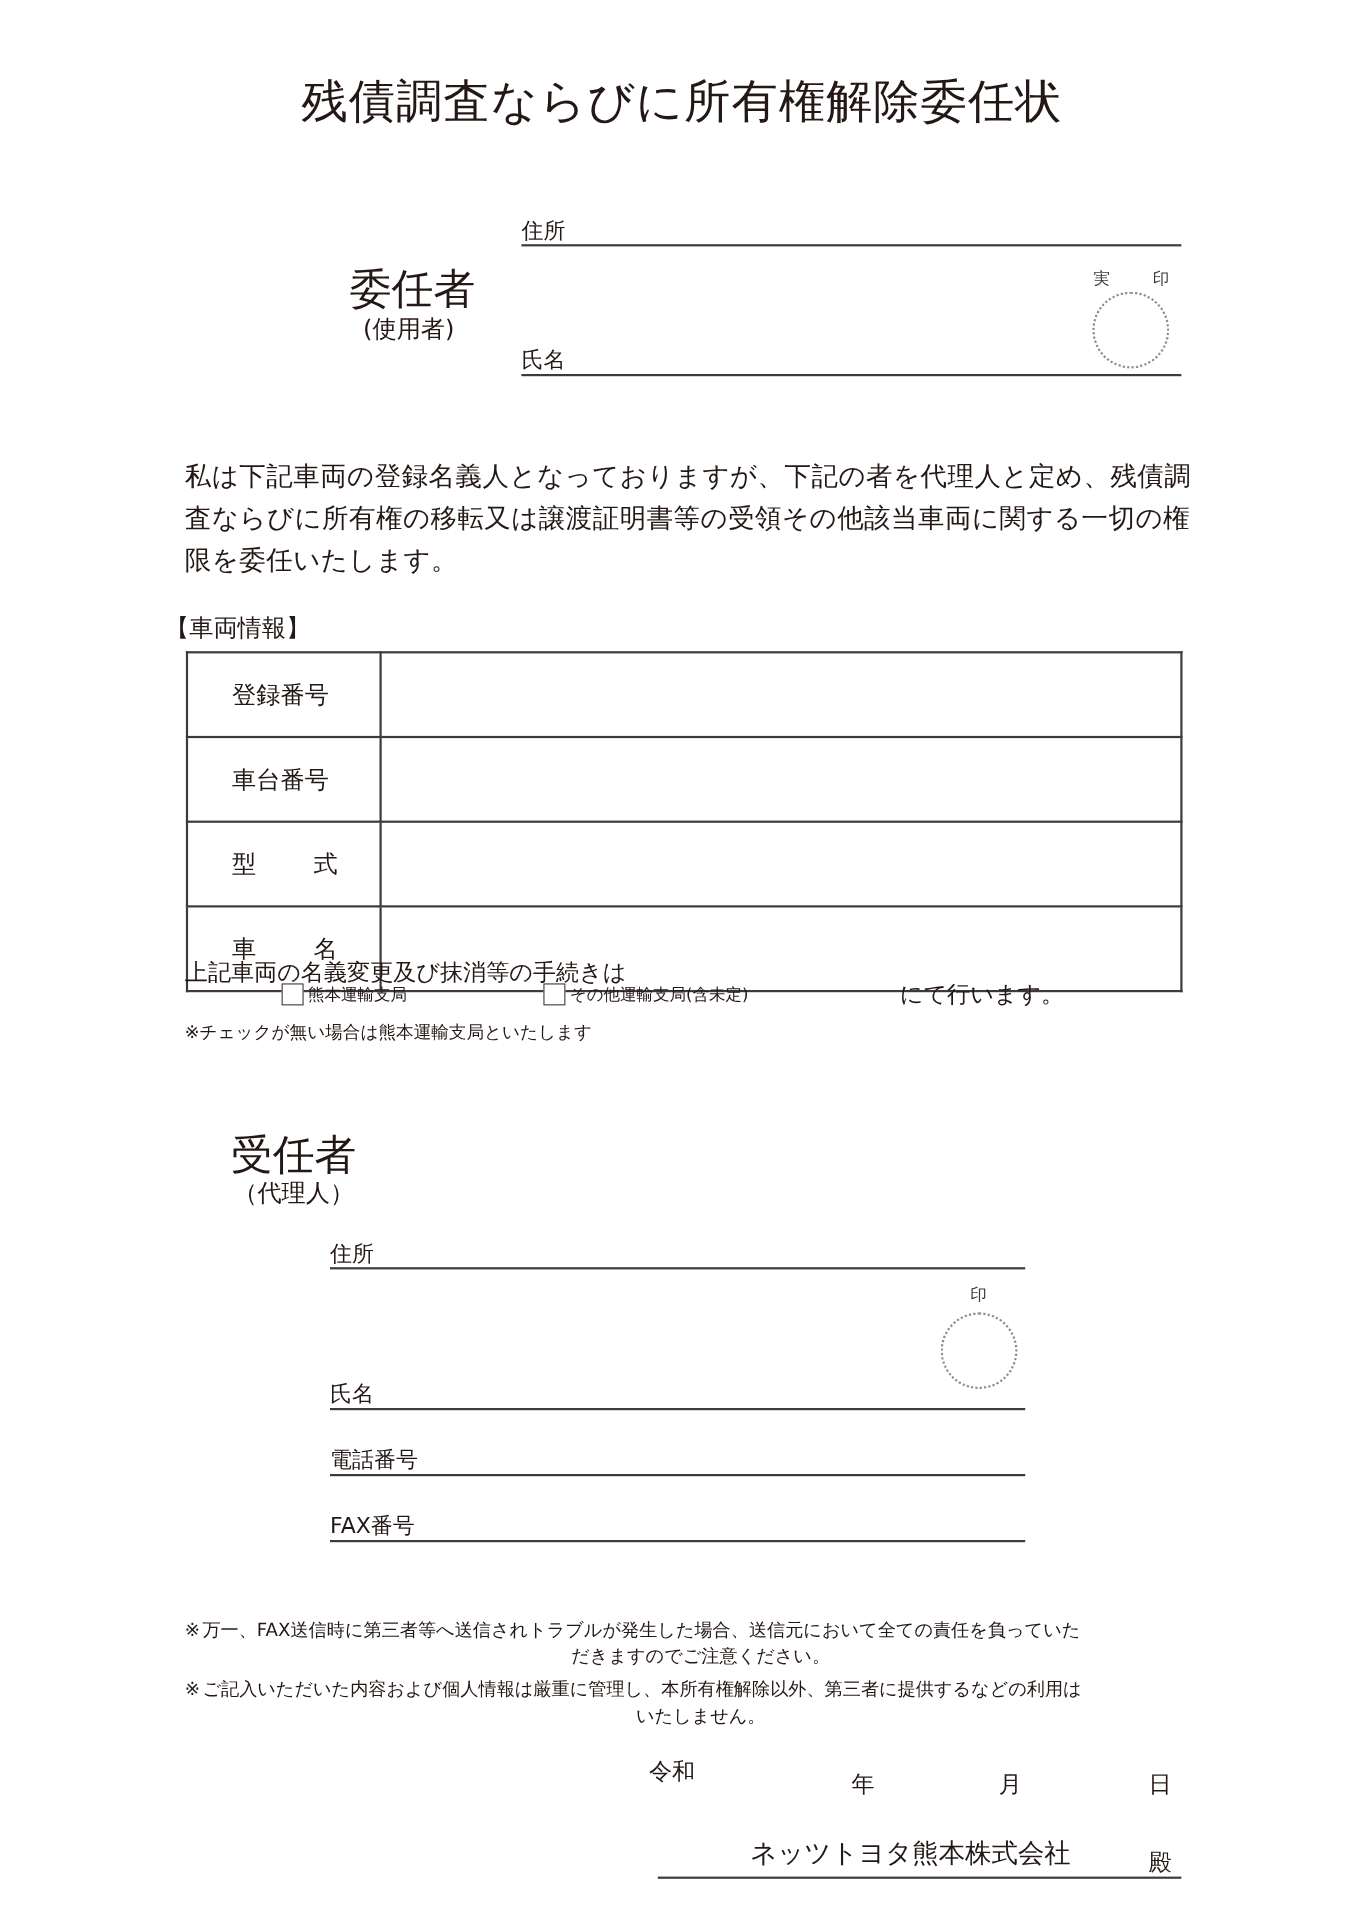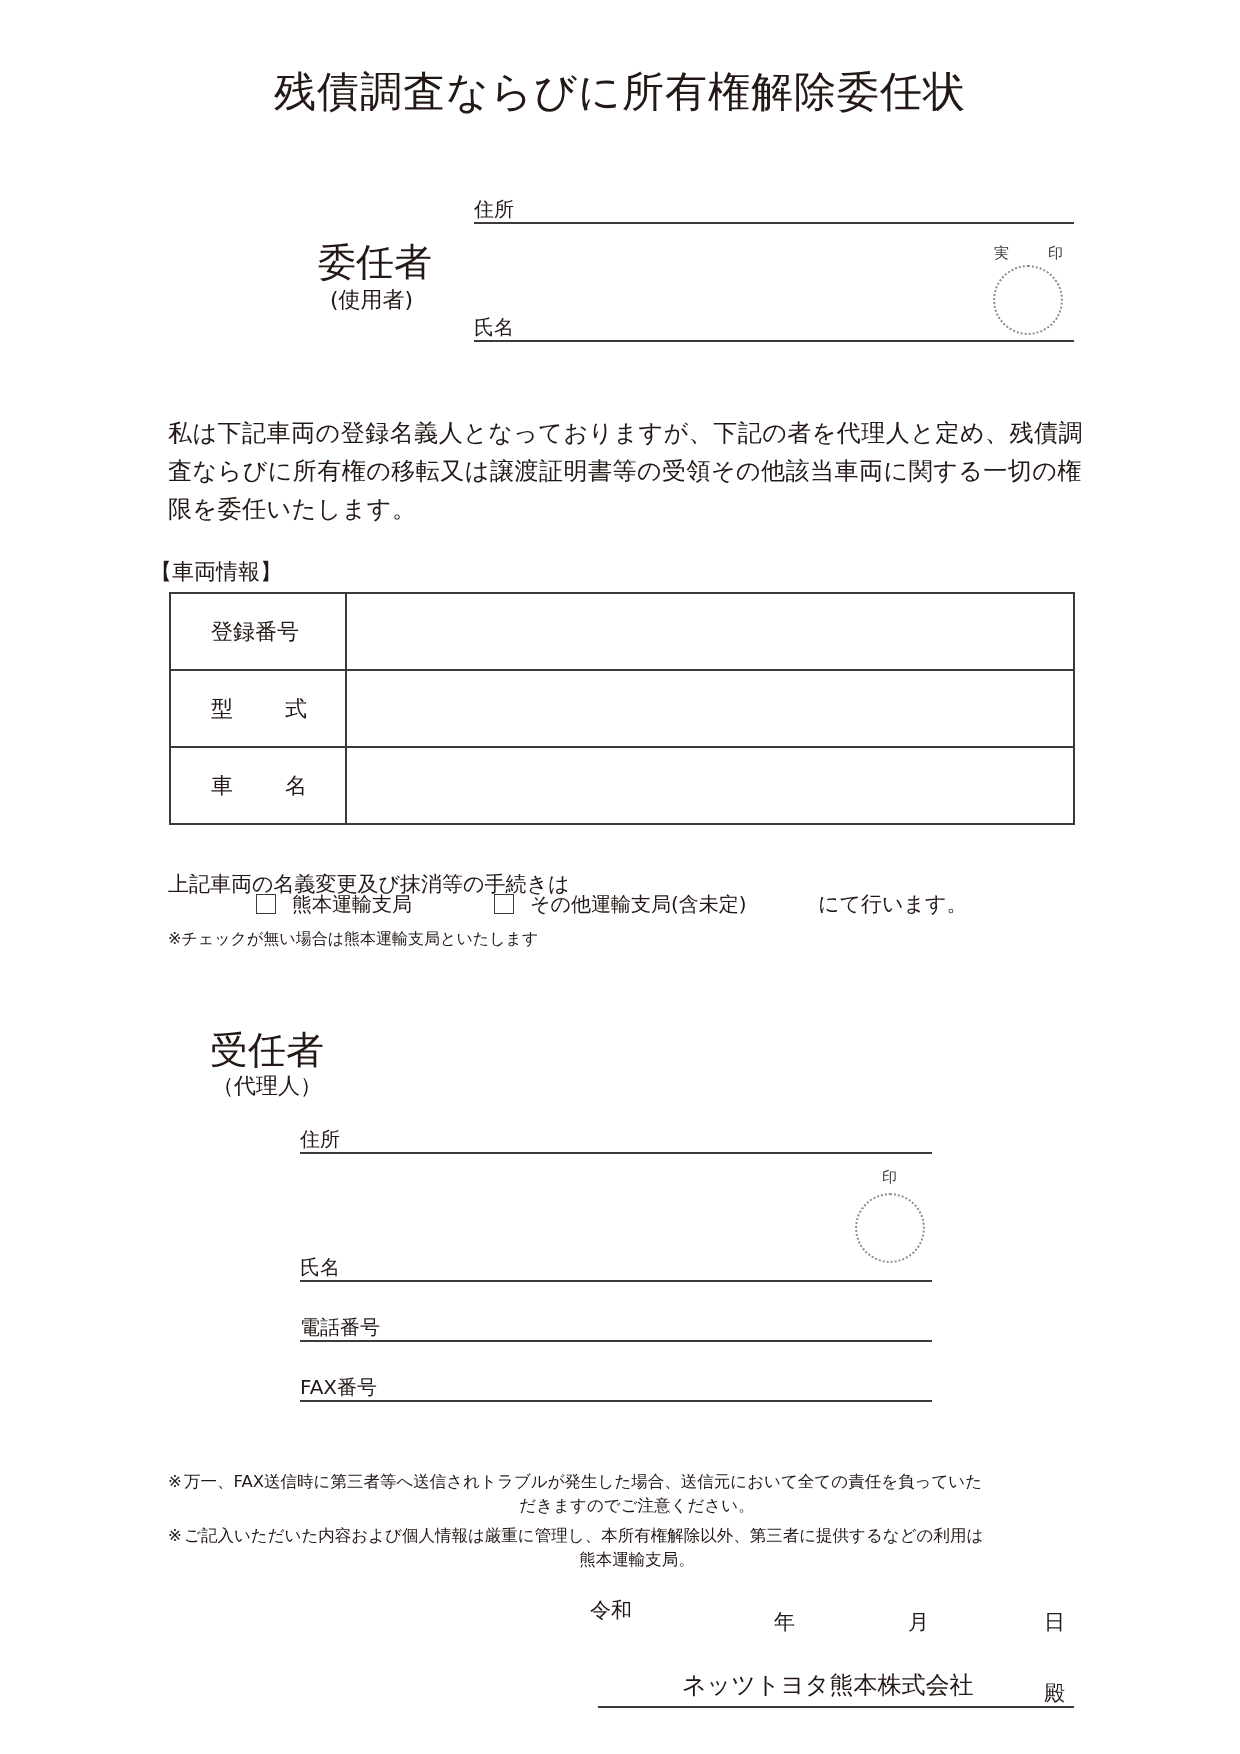--- a/index.html
+++ b/index.html
@@ -22,21 +22,21 @@
   .body-text { left: 168px; top: 414px; width: 920px; font-size: 24px; line-height: 38px; letter-spacing: 0.5px; }
 
   .section-head { left: 150px; top: 558px; font-size: 22px; line-height: 28px; }
   table.veh { position: absolute; left: 169px; top: 592px; width: 906px; border-collapse: collapse; }
   table.veh td { border: 2px solid #3e3a39; height: 55px; padding: 10px; }
   table.veh td.k { width: 176px; font-size: 22px; padding-left: 40px; box-sizing: border-box; }
   table.veh td.k .spread { display: flex; justify-content: space-between; width: 96px; }
 
   .proc { font-size: 21px; line-height: 28px; }
   .checkbox { width: 20px; height: 20px; border: 1.5px solid #3e3a39; box-sizing: border-box; display: inline-block; vertical-align: middle; background: #fff; }
-  .opt { font-size: 20px; line-height: 28px; display: flex; align-items: center; gap: 16px; }
+  .opt { font-size: 15px; line-height: 28px; display: flex; align-items: center; gap: 4px; }
   .note-small { font-size: 16px; line-height: 22px; }
 
   .footnote { font-size: 16.5px; line-height: 24px; }
   .footnote .mark { display: inline-block; width: 16px; }
   .footnote .cont { padding-left: 18px; text-align: center; }
 
   .date-part { font-size: 21px; line-height: 28px; }
 </style>
 </head>
 <body>
@@ -58,20 +58,24 @@
   <div class="abs uline" style="left:474px; top:340px; width:600px;"></div>
 </div>
 
 <div class="abs body-text">私は下記車両の登録名義人となっておりますが、下記の者を代理人と定め、残債調査ならびに所有権の移転又は譲渡証明書等の受領その他該当車両に関する一切の権限を委任いたします。</div>
 
 <div class="abs section-head">【車両情報】</div>
 <table class="veh">
   <tbody>
       <tr>
     <td class="k">登録番号</td>
+    <td></td>
+  </tr>
+  <tr>
+    <td class="k">車台番号</td>
     <td></td>
   </tr>
   <tr>
     <td class="k">
       <span class="spread">
             <span>型</span>
             <span>式</span>
           </span>
     </td>
     <td></td>
@@ -119,21 +123,21 @@
   <div class="abs field-label" style="left:300px; top:1374px;">FAX番号</div>
   <div class="abs uline" style="left:300px; top:1400px; width:632px;"></div>
 </div>
 
 <div class="abs footnote" style="left:168px; top:1470px; width:920px;">
   <div><span class="mark">※</span><span>万一、FAX送信時に第三者等へ送信されトラブルが発生した場合、送信元において全ての責任を負っていた</span></div>
   <div class="cont">だきますのでご注意ください。</div>
 </div>
 <div class="abs footnote" style="left:168px; top:1524px; width:920px;">
   <div><span class="mark">※</span><span>ご記入いただいた内容および個人情報は厳重に管理し、本所有権解除以外、第三者に提供するなどの利用は</span></div>
-  <div class="cont">熊本運輸支局。</div>
+  <div class="cont">いたしません。</div>
 </div>
 
 <div class="abs date-part" style="left:590px; top:1596px;">令和</div>
 <div class="abs date-part" style="left:774px; top:1608px;">年</div>
 <div class="abs date-part" style="left:908px; top:1608px;">月</div>
 <div class="abs date-part" style="left:1044px; top:1608px;">日</div>
 
 <div class="abs" style="left:682px; top:1670px; font-size:24px; line-height:30px;">ネッツトヨタ熊本株式会社</div>
 <div class="abs" style="left:1044px; top:1680px; font-size:21px; line-height:26px;">殿</div>
 <div class="abs uline" style="left:598px; top:1706px; width:476px;"></div>

